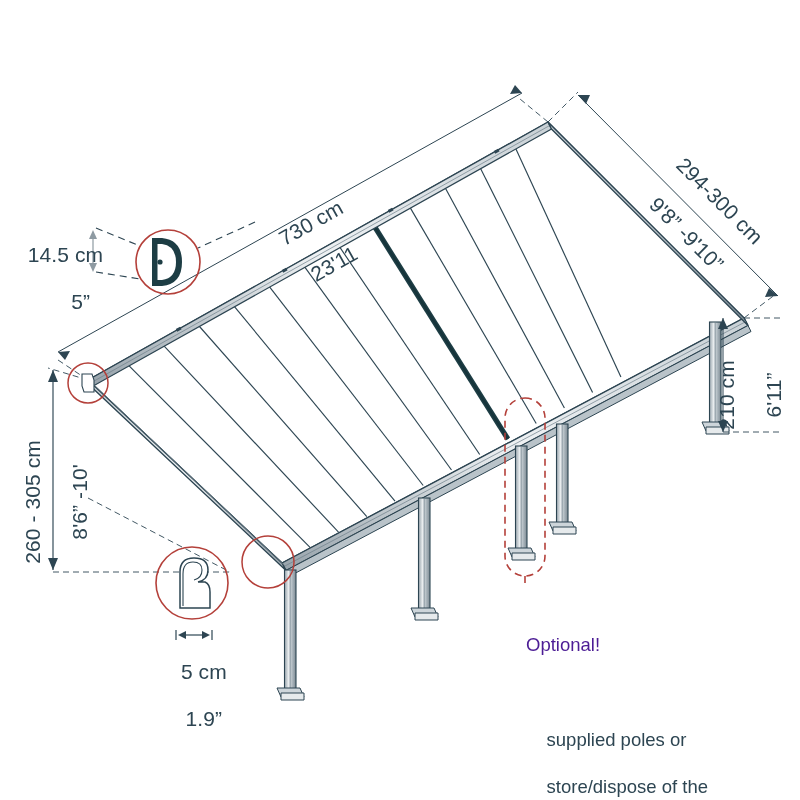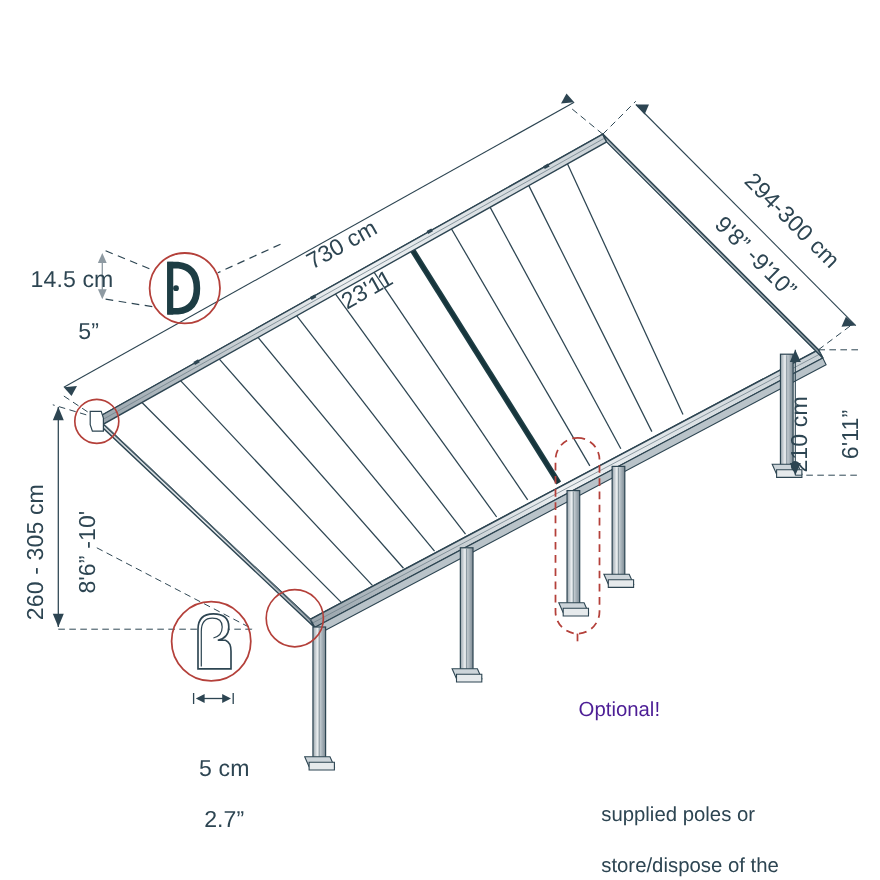--- a/index.html
+++ b/index.html
@@ -241,23 +241,23 @@
   <div class="lbl dimtxt ctr" style="left:690px; top:348px; width:120px; transform:rotate(-90deg); transform-origin:50% 50%;">
     <span>210 cm</span><br>
     <span>6'11”</span>
   </div>
 
   <div class="lbl dimtxt ctr" style="left:-69px; top:455px; width:250px; transform:rotate(-90deg); transform-origin:50% 50%;">
     <span>260 - 305 cm</span><br>
     <span>8'6” -10'</span>
   </div>
 
-  <div class="lbl dimtxt ctr" style="left:132px; top:663px; width:120px;">
+  <div class="lbl dimtxt ctr" style="left:132px; top:636px; width:120px;">
     <span>5 cm</span><br>
-    <span>2.7”</span>
+    <span>1.9”</span>
   </div>
 
   <div class="lbl note" style="left:526px; top:586px; width:250px;">
     <span class="optword">Optional!</span>
     <br>
     <span>supplied poles or</span><br>
     <span>store/dispose of the</span><br>
     
   </div>
 

